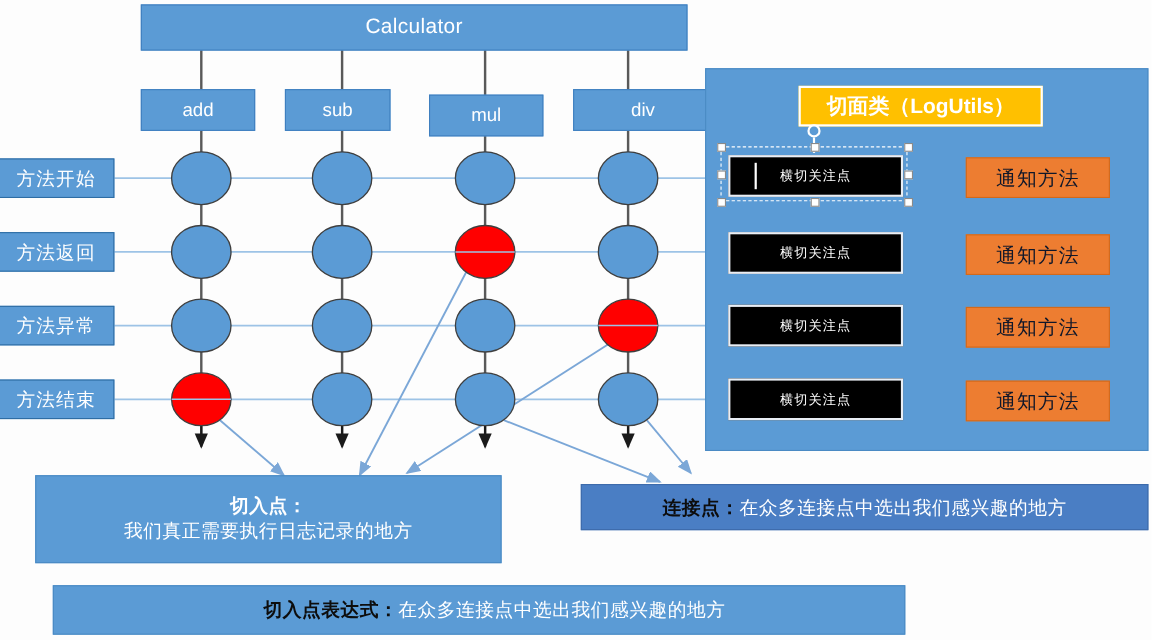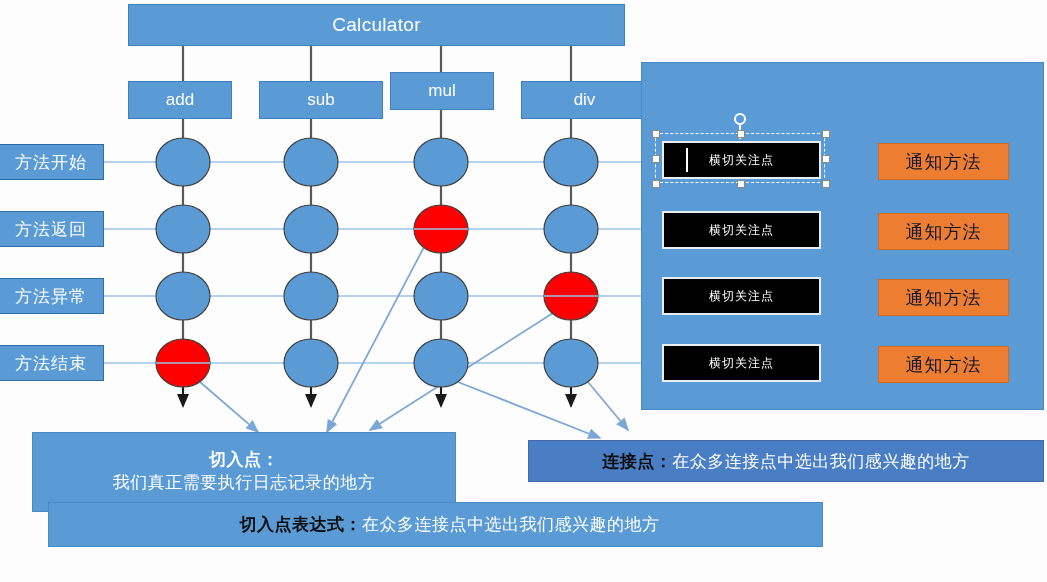--- a/index.html
+++ b/index.html
@@ -221,24 +221,24 @@
     </g>
   </svg>
 
   <div class="abs blue-box method-box" style="left:128px; top:81px; width:104px; height:38px; z-index:5;">
     <span>add</span>
   </div>
 
   <div class="abs blue-box class-box" style="left:128px; top:4px; width:497px; height:42px; z-index:5;">
     <span>Calculator</span>
   </div>
-  <div class="abs blue-box method-box" style="left:259px; top:81px; width:124px; height:38px; z-index:5;">
+  <div class="abs blue-box method-box" style="left:259px; top:81px; width:96px; height:38px; z-index:5;">
     <span>sub</span>
   </div>
-  <div class="abs blue-box method-box" style="left:390px; top:72px; width:104px; height:38px; z-index:5;">
+  <div class="abs blue-box method-box" style="left:390px; top:86px; width:104px; height:38px; z-index:5;">
     <span>mul</span>
   </div>
   <div class="abs blue-box method-box" style="left:521px; top:81px; width:127px; height:38px; z-index:5;text-align:center;">
     <span>div</span>
   </div>
 
   <div class="abs stage-label" style="left:-2px; top:144px; width:106px; height:36px; z-index:5;">
     <span>方法开始</span>
   </div>
   <div class="abs stage-label" style="left:-2px; top:211px; width:106px; height:36px; z-index:5;">
@@ -275,20 +275,23 @@
 
     <g stroke="#9dc3e6" stroke-width="1.4">
       <line x1="414" y1="229" x2="468" y2="229"></line>
       <line x1="544" y1="296" x2="598" y2="296"></line>
       <line x1="156" y1="363" x2="210" y2="363"></line>
     </g>
   </svg>
 
   <div class="abs" id="aspect-panel" style="left:641px; top:62px; width:403px; height:348px;">
 
+    <div class="abs aspect-title" style="left:84px; top:15px; width:222px; height:37px;">
+      <span>切面类（LogUtils）</span>
+    </div>
 
     <div class="abs concern-box" style="left:20px; top:78px; width:159px; height:38px;">
       <span>横切关注点</span>
     </div>
     <div class="abs advice-box" style="left:236px; top:80px; width:131px; height:37px;">
       <span>通知方法</span>
     </div>
 
     <div class="abs concern-box" style="left:20px; top:148px; width:159px; height:38px;">
       <span>横切关注点</span>
@@ -333,20 +336,20 @@
     <div class="callout-line">我们真正需要执行日志记录的地方</div>
   </div>
 
   <div class="abs callout dark" style="left:528px; top:440px; width:516px; height:42px;">
     <div class="callout-row">
       <span class="lead">连接点：</span>
       <span>在众多连接点中选出我们感兴趣的地方</span>
     </div>
   </div>
 
-  <div class="abs callout" style="left:48px; top:502px; width:775px; height:45px;padding-left:28px;">
+  <div class="abs callout" style="left:48px; top:532px; width:775px; height:45px;padding-left:28px;">
     <div class="callout-row">
       <span class="lead">切入点表达式：</span>
       <span>在众多连接点中选出我们感兴趣的地方</span>
     </div>
   </div>
 
 </div>
 
 </body></html>

